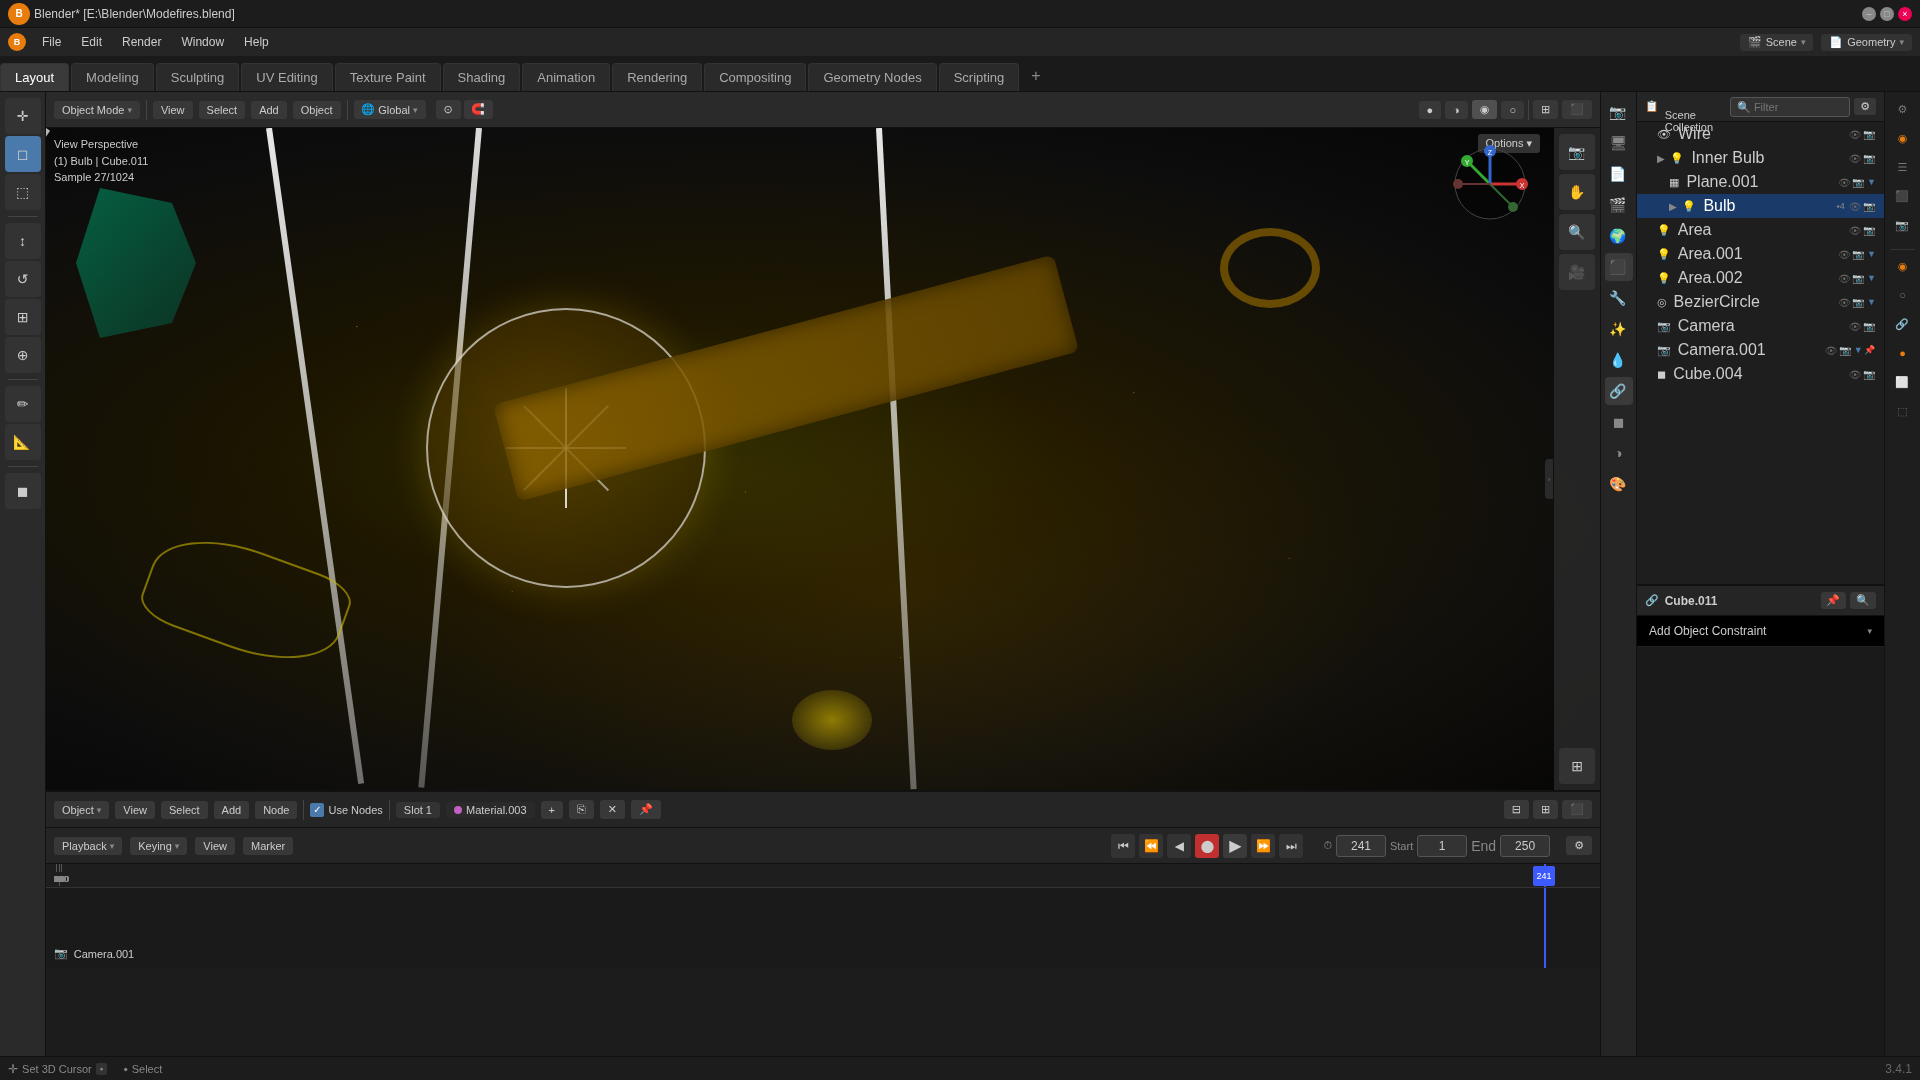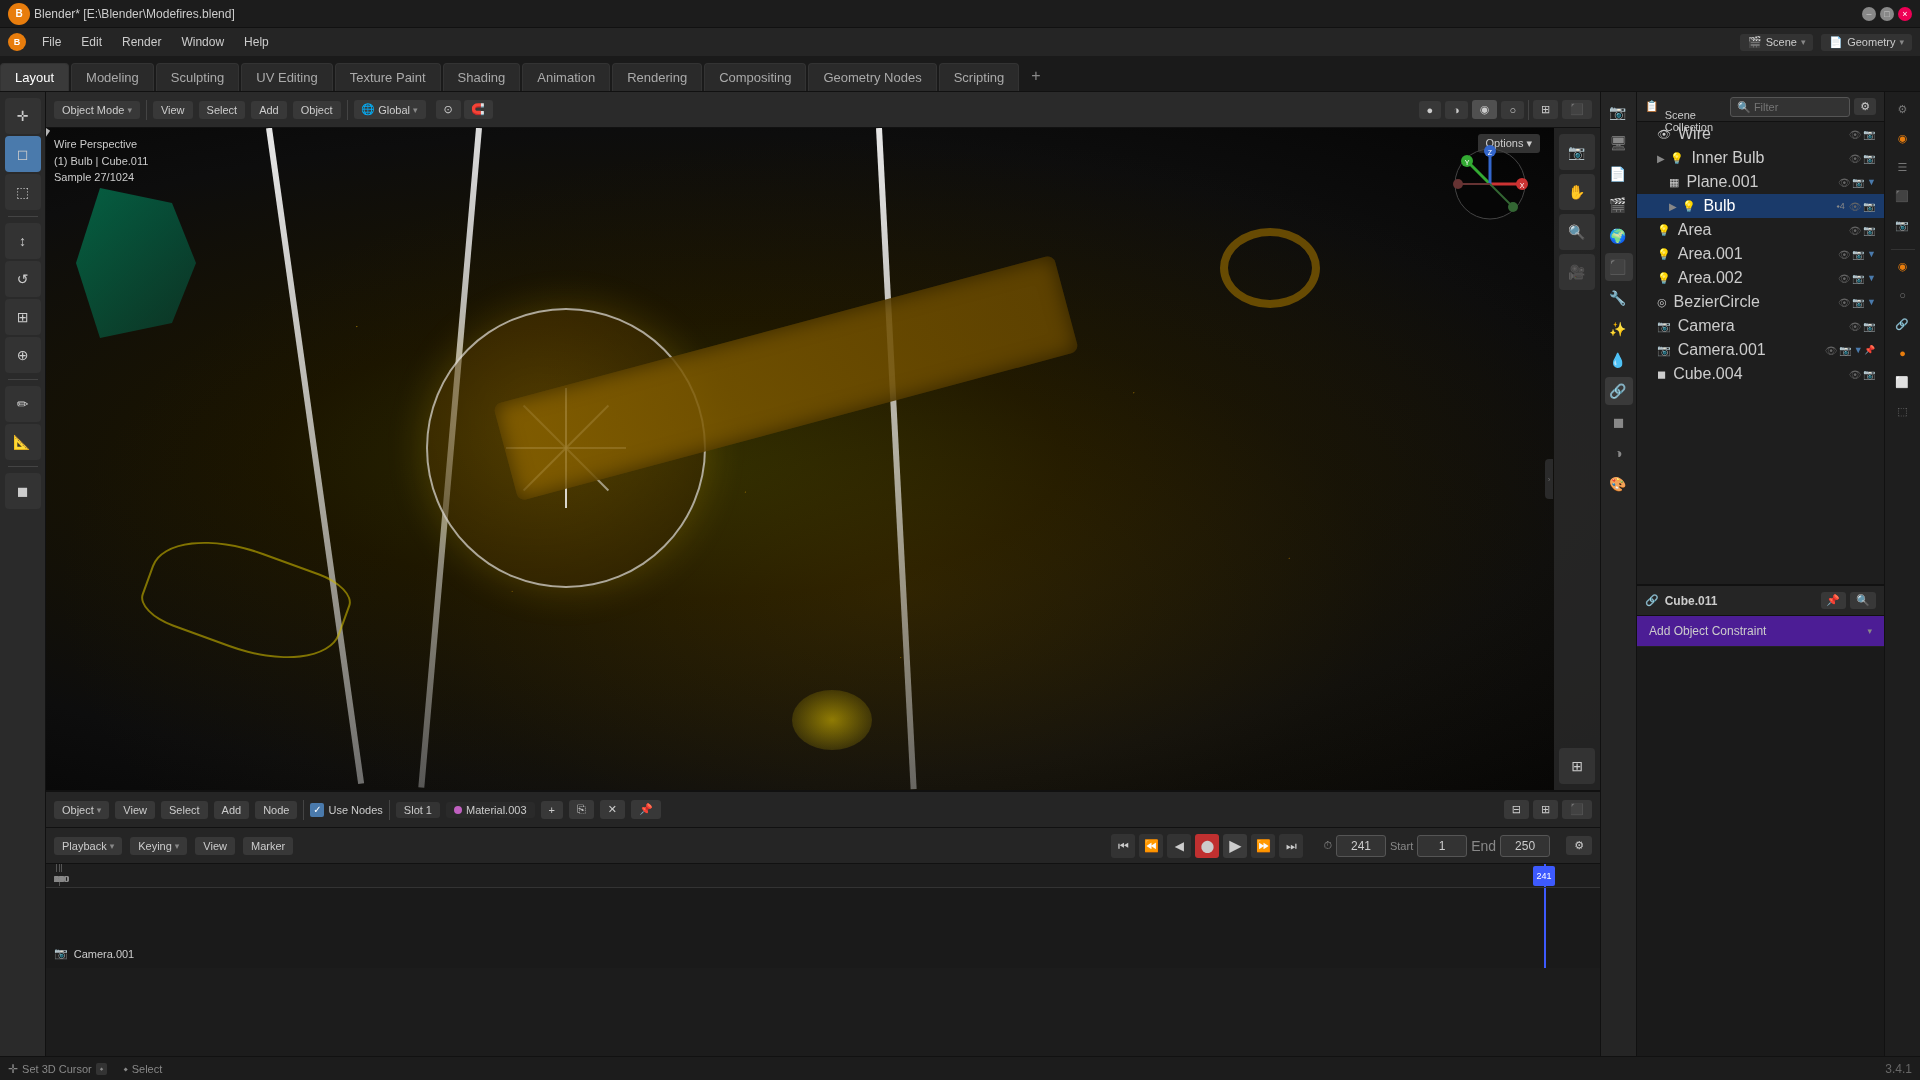--- a/index.html
+++ b/index.html
@@ -295,21 +295,21 @@
     .outliner-item.active { background: #1d3a5e; }
     .outliner-arrow { color: #888; font-size: 10px; margin-right: 2px; }
     .outliner-icon { font-size: 11px; margin-right: 3px; }
     .outliner-label { font-size: 16px; color: #ccc; flex: 1; }
     .outliner-actions { display: flex; gap: 2px; margin-left: auto; }
     .outliner-act-btn { color: #666; font-size: 10px; cursor: pointer; }
 
     #add-constraint-btn {
       width: 100%;
       padding: 8px 12px;
-      background: #4c1d95;
+      background: #000000;
       color: #ccc;
       cursor: pointer;
       font-size: 12px;
       display: flex;
       align-items: center;
       justify-content: space-between;
       border-bottom: 1px solid #222;
     }
 
     
@@ -656,21 +656,21 @@
           <div style="position:absolute;top:0;left:0;width:100%;height:100%;background-image: radial-gradient(circle 1px at 20% 30%, rgba(200,150,0,0.8) 0%, transparent 1px), radial-gradient(circle 1px at 45% 55%, rgba(180,130,0,0.7) 0%, transparent 1px), radial-gradient(circle 1px at 70% 40%, rgba(220,160,0,0.6) 0%, transparent 1px), radial-gradient(circle 1px at 30% 70%, rgba(200,140,0,0.5) 0%, transparent 1px), radial-gradient(circle 1px at 80% 65%, rgba(180,120,0,0.7) 0%, transparent 1px), radial-gradient(circle 1px at 55% 80%, rgba(190,140,0,0.6) 0%, transparent 1px);"></div>
 
           <div style="position:absolute;top:60px;left:30px;width:120px;height:150px;background:linear-gradient(135deg, rgba(0,150,100,0.6), rgba(0,100,80,0.4));clip-path:polygon(20% 0%, 80% 10%, 100% 50%, 80% 90%, 20% 100%, 0% 50%);"></div>
 
           <div style="position:absolute;top:100px;right:280px;width:100px;height:80px;border:8px solid rgba(140,100,0,0.7);border-radius:50%;background:transparent;"></div>
 
           <div style="position:absolute;bottom:40px;left:48%;width:80px;height:60px;background:radial-gradient(ellipse, rgba(255,220,0,0.5), transparent);border-radius:50%;"></div>
         </div>
 
         <div id="vp-overlay">
-          <div style="color:#ccc;font-size:11px;">Wire Perspective</div>
+          <div style="color:#ccc;font-size:11px;">View Perspective</div>
           <div style="color:#ccc;font-size:11px;">(1) Bulb | Cube.011</div>
           <div style="color:#ccc;font-size:11px;">Sample 27/1024</div>
         </div>
 
         <div id="viewport-options-btn">Options ▾</div>
 
         <div id="gizmo">
           <svg class="gizmo-svg" viewBox="0 0 80 80">
             <circle cx="40" cy="40" r="35" fill="rgba(0,0,0,0.3)" stroke="#444" stroke-width="1"></circle>
 

